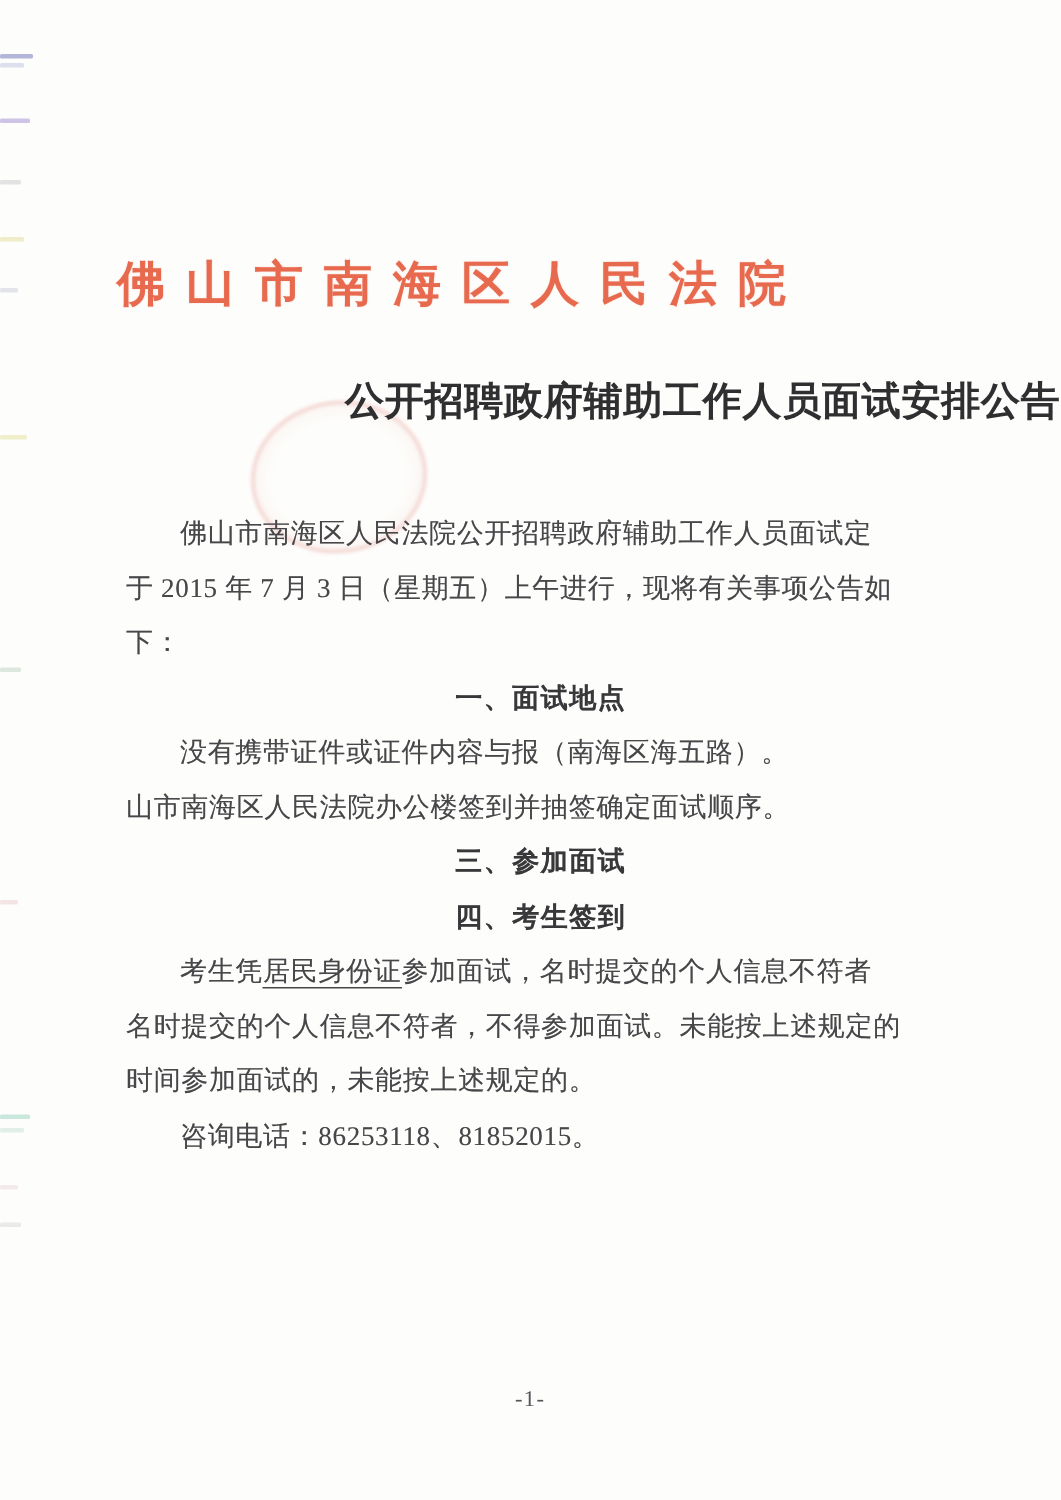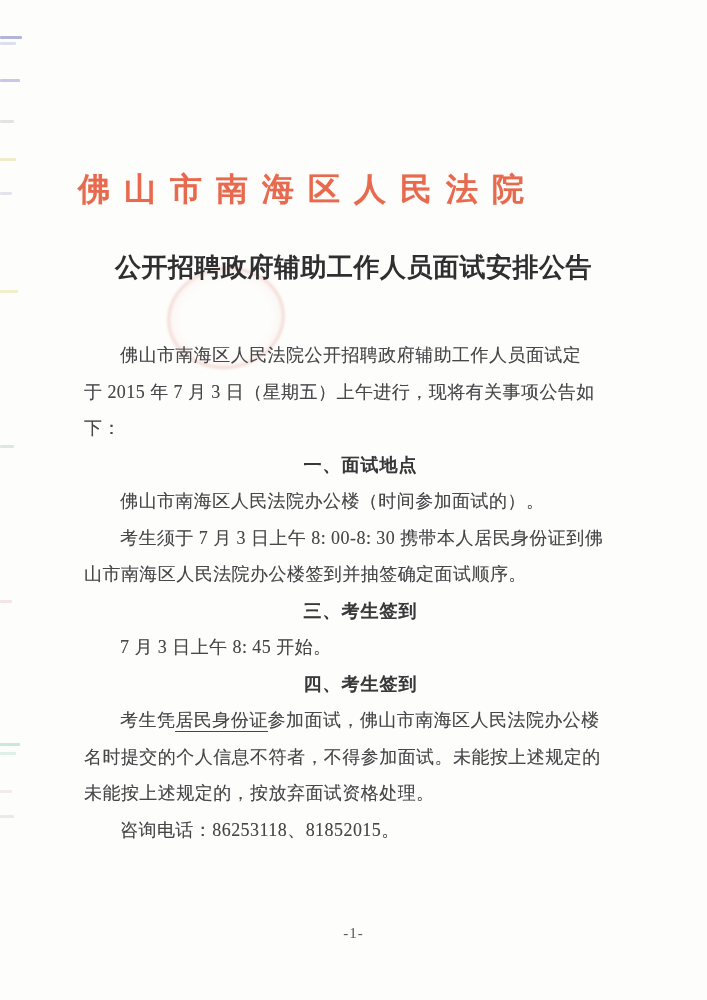--- a/index.html
+++ b/index.html
@@ -20,21 +20,21 @@
     font-size:32px;font-weight:bold;
     letter-spacing:14px;text-indent:14px;
     color:#e76a4f;
     font-family:"Liberation Serif","DejaVu Serif",serif;
     text-shadow:0 0 1px rgba(231,106,79,.35);
     white-space:nowrap;
   }
   
   .doc-title{
     position:absolute;top:250px;left:0;width:707px;
-    text-align:center;
+    text-align:right;
     font-size:26px;font-weight:bold;
     letter-spacing:0.5px;
     color:#2f2f31;
     font-family:"Liberation Sans","DejaVu Sans",sans-serif;
     white-space:nowrap;
   }
   
   .stamp{
     position:absolute;left:167px;top:267px;width:112px;height:96px;
     border:3px solid rgba(226,130,118,.26);
@@ -112,31 +112,29 @@
 
   <div class="doc-title">公开招聘政府辅助工作人员面试安排公告</div>
 
   <div class="doc-body">
 
     <div class="line indent">佛山市南海区人民法院公开招聘政府辅助工作人员面试定</div>
     <div class="line">于 2015 年 7 月 3 日（星期五）上午进行，现将有关事项公告如</div>
     <div class="line">下：</div>
 
     <div class="line indent heading">一、面试地点</div>
-    <div class="line indent">佛山市南海区人民法院办公楼（时间参加面试的）。</div>
+    <div class="line indent">没有携带证件或证件内容与报（南海区海五路）。</div>
 
-    <div class="line indent">考生须于 7 月 3 日上午 8: 00-8: 30 携带本人居民身份证到佛</div>
     <div class="line">山市南海区人民法院办公楼签到并抽签确定面试顺序。</div>
 
-    <div class="line indent heading">三、考生签到</div>
-    <div class="line indent">7 月 3 日上午 8: 45 开始。</div>
+    <div class="line indent heading">三、参加面试</div>
 
     <div class="line indent heading">四、考生签到</div>
-    <div class="line indent"><span>考生凭</span><span class="em-id">居民身份证</span><span>参加面试，佛山市南海区人民法院办公楼</span></div>
+    <div class="line indent"><span>考生凭</span><span class="em-id">居民身份证</span><span>参加面试，名时提交的个人信息不符者</span></div>
     <div class="line">名时提交的个人信息不符者，不得参加面试。未能按上述规定的</div>
-    <div class="line">未能按上述规定的，按放弃面试资格处理。</div>
+    <div class="line">时间参加面试的，未能按上述规定的。</div>
     <div class="line indent">咨询电话：86253118、81852015。</div>
 
   </div>
 
   <div class="footer">-1-</div>
 
 </div>
 
 </body></html>

